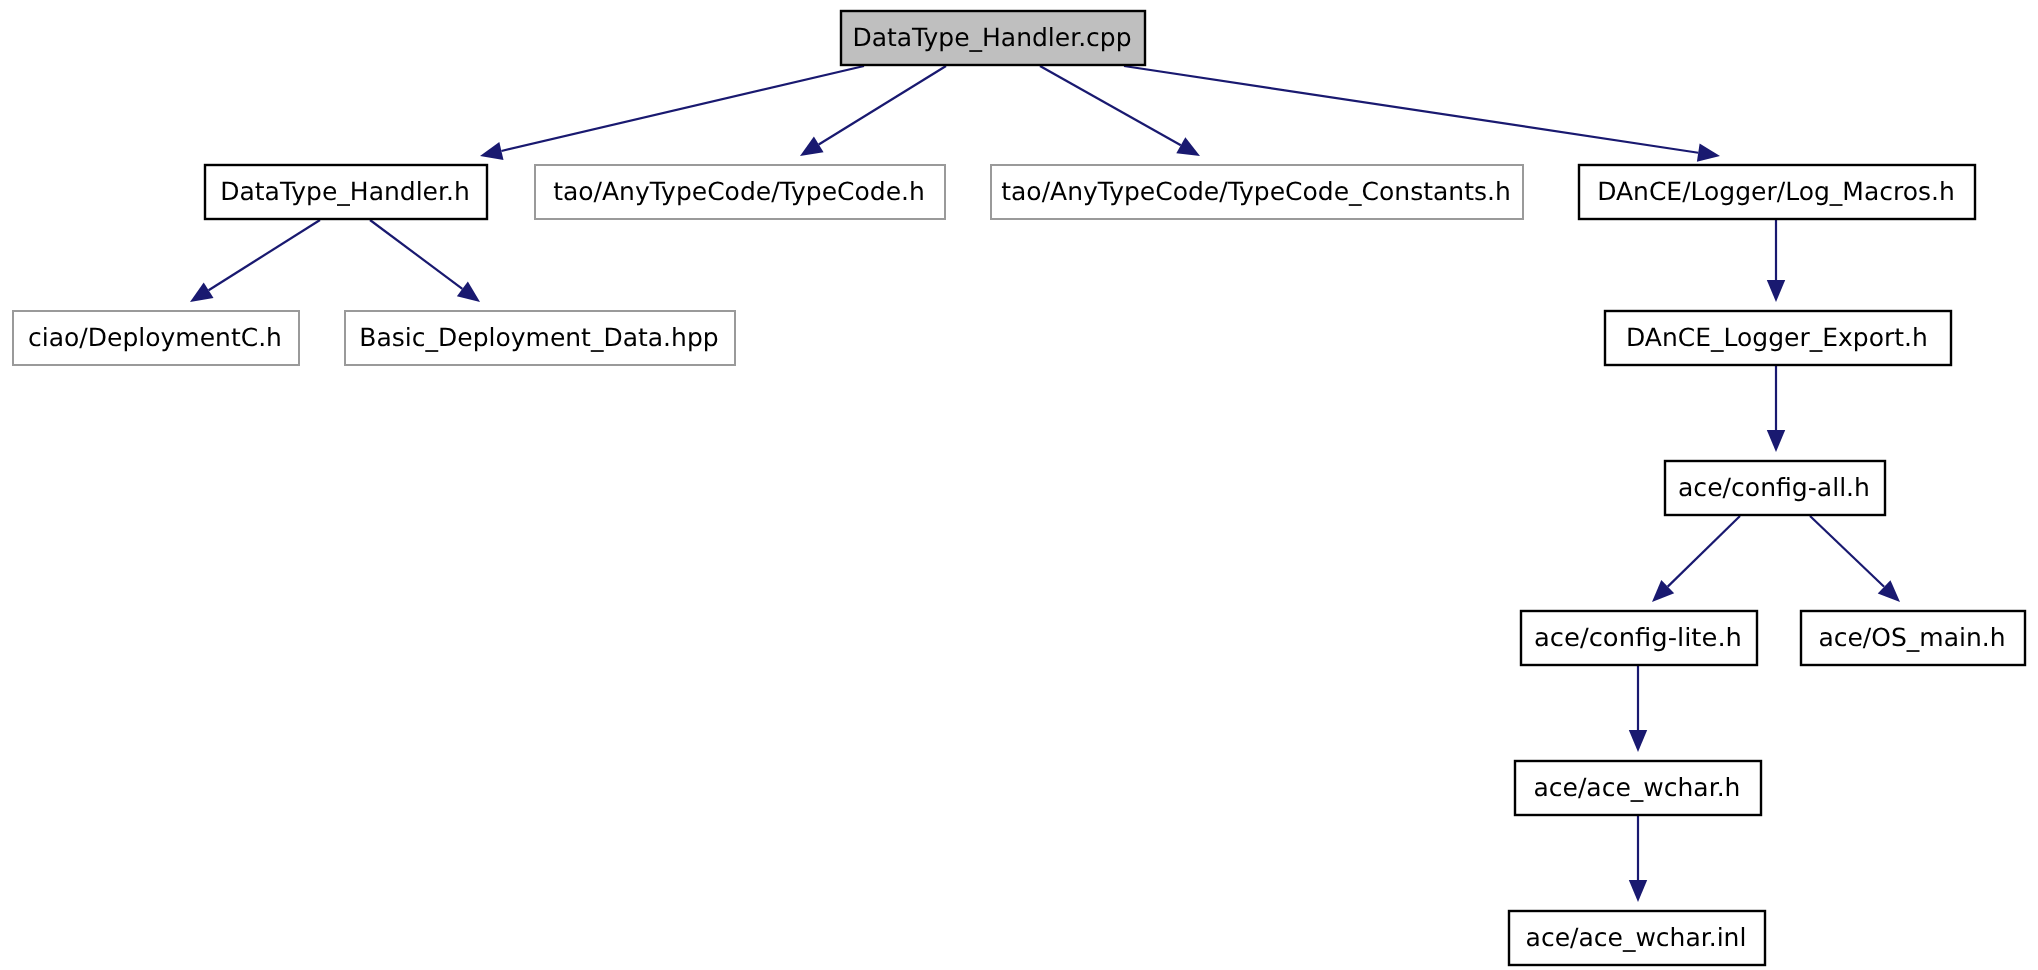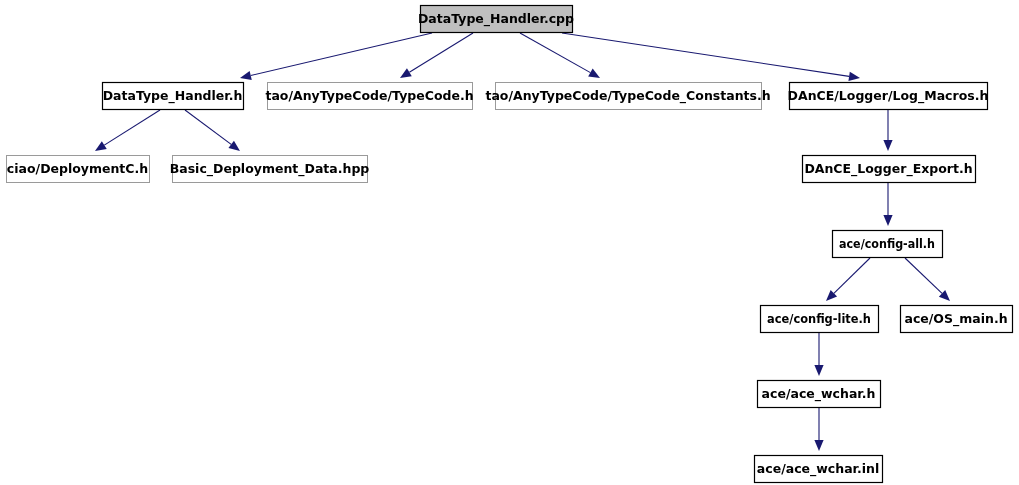--- a/index.html
+++ b/index.html
@@ -10,21 +10,20 @@
   body {
     width: 1019px;
     height: 485px;
     overflow: hidden;
     font-family: "DejaVu Sans", sans-serif;
   }
   #graph-root {
     position: relative;
     width: 1019px;
     height: 485px;
-    font-weight: bold;
   }
   svg.graph-canvas {
     position: absolute;
     left: 0;
     top: 0;
     width: 1019px;
     height: 485px;
     display: block;
   }
   .node-box {

